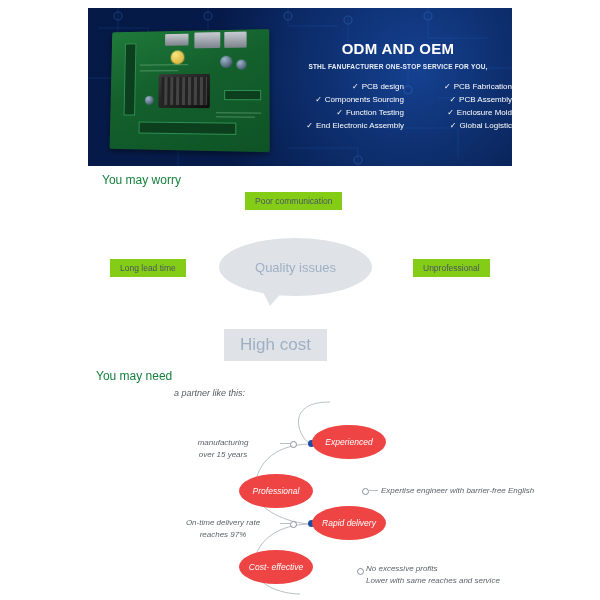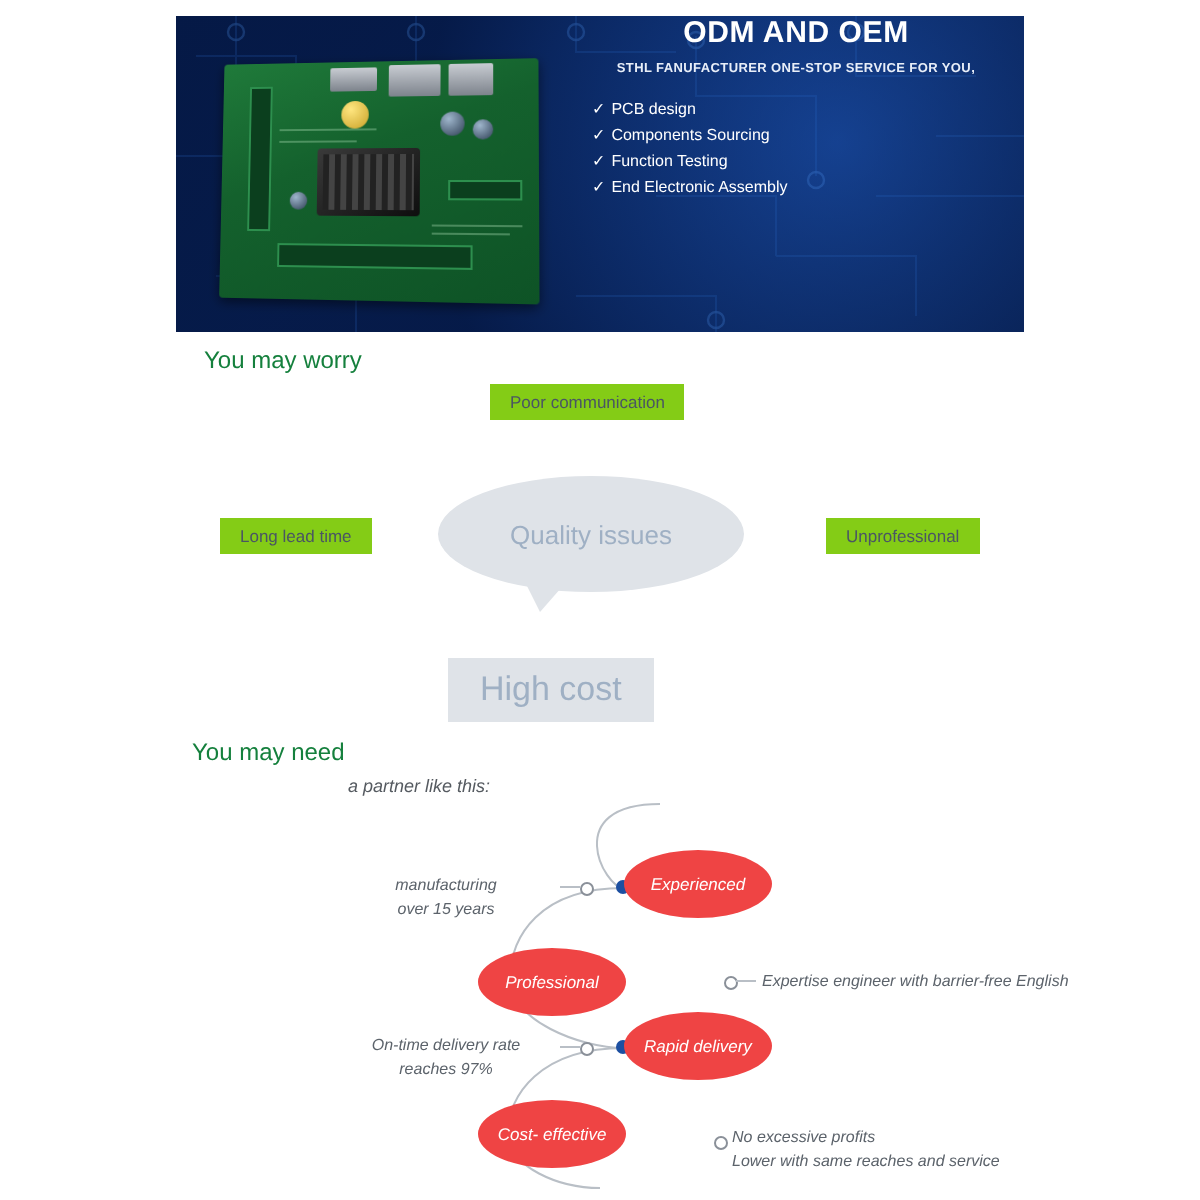--- a/index.html
+++ b/index.html
@@ -98,20 +98,21 @@
     top: 0;
     width: 228px;
     height: 158px;
     color: #ffffff;
   }
   .hero-title {
     text-align: center;
     font-size: 15px;
     font-weight: bold;
     letter-spacing: .3px;
+    margin-top: 32px;
     color: #ffffff;
   }
   .hero-sub {
     text-align: center;
     font-size: 6.5px;
     font-weight: bold;
     letter-spacing: .2px;
     margin-top: 6px;
     color: #e8eef8;
   }
@@ -121,20 +122,21 @@
     padding-left: 12px;
   }
   .hero-col {
     width: 50%;
   }
   .hero-li {
     font-size: 8px;
     line-height: 13px;
     color: #ffffff;
     white-space: nowrap;
+    text-align: right;
   }
   .hero-li .tick {
     color: #ffffff;
     font-size: 8px;
     margin-right: 3px;
   }
 
   
   .heading {
     position: absolute;
@@ -318,20 +320,34 @@
         <div class="hero-li">
           <span class="tick">✓</span><span>Components Sourcing</span>
         </div>
         <div class="hero-li">
           <span class="tick">✓</span><span>Function Testing</span>
         </div>
         <div class="hero-li">
           <span class="tick">✓</span><span>End Electronic Assembly</span>
         </div>
       </div>
+      <div class="hero-col">
+        <div class="hero-li">
+          <span class="tick">✓</span><span>PCB Fabrication</span>
+        </div>
+        <div class="hero-li">
+          <span class="tick">✓</span><span>PCB Assembly</span>
+        </div>
+        <div class="hero-li">
+          <span class="tick">✓</span><span>Enclosure Mold</span>
+        </div>
+        <div class="hero-li">
+          <span class="tick">✓</span><span>Global Logistic</span>
+        </div>
+      </div>
     </div>
   </div>
 </div>
 
 <div class="heading" id="worry-heading">You may worry</div>
 
 <div class="tag" id="tag-poor">Poor communication</div>
 <div class="tag" id="tag-lead">Long lead time</div>
 <div class="tag" id="tag-unprof">Unprofessional</div>
 <div id="tag-highcost">High cost</div>

